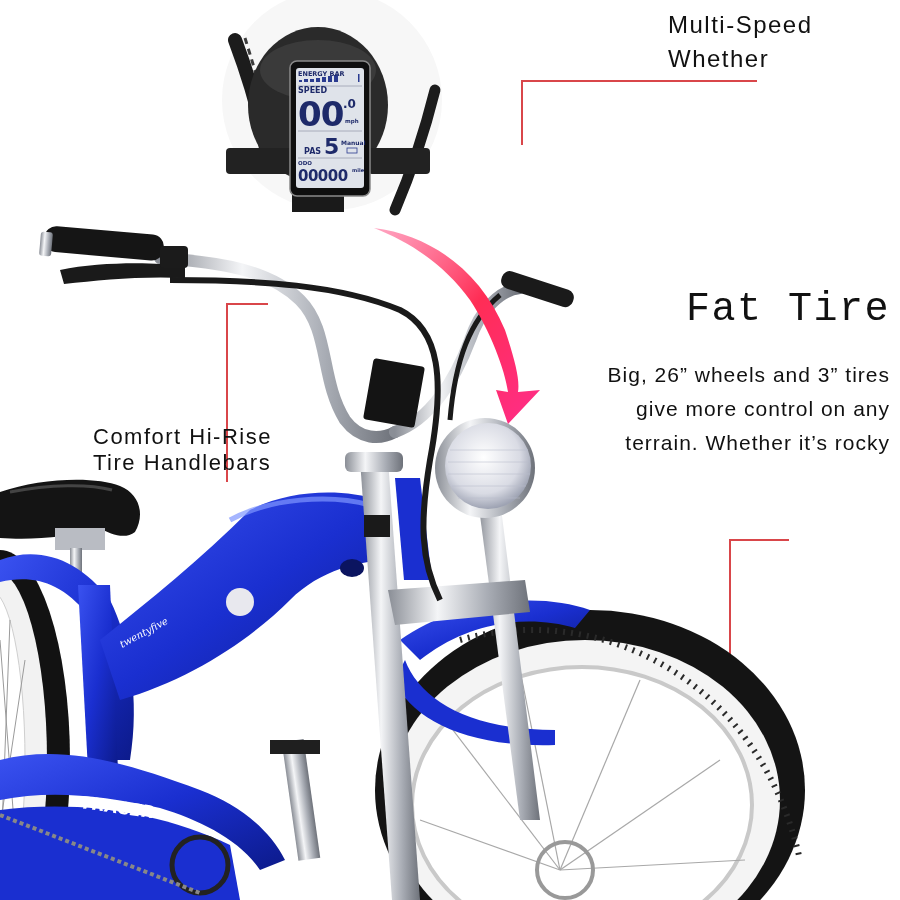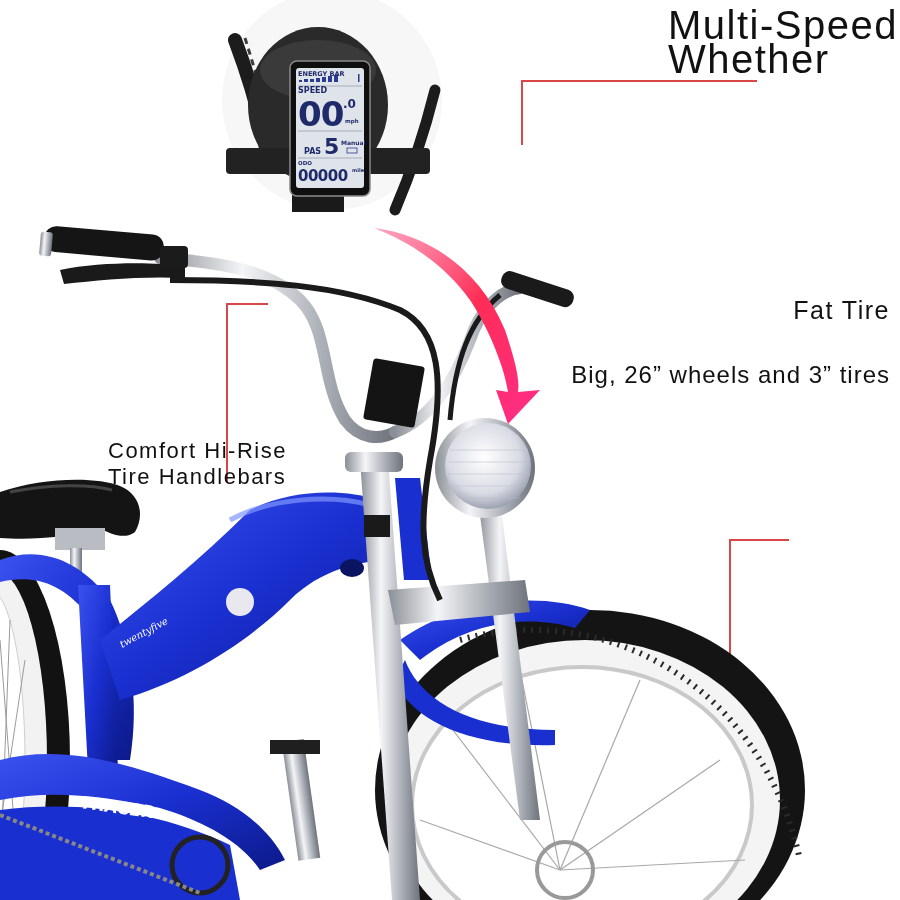--- a/index.html
+++ b/index.html
@@ -9,27 +9,27 @@
   .stage { position: absolute; left: 0; top: 0; width: 900px; height: 900px; }
   .art { position: absolute; left: 0; top: 0; width: 900px; height: 900px; }
 
   .callout-title {
     position: absolute;
     font-family: "Liberation Sans", sans-serif;
     color: #111;
     letter-spacing: 1.5px;
     font-weight: 400;
   }
-  .t-multi { left: 668px; top: 8px; font-size: 40px; line-height: 34px; }
-  .t-fat { right: 10px; top: 292px; font-size: 25px; line-height: 36px; text-align: right; }
+  .t-multi { left: 668px; top: 8px; font-size: 24px; line-height: 34px; }
+  .t-fat { right: 10px; top: 292px; font-size: 40px; line-height: 36px; text-align: right; font-family: Liberation Mono, monospace; }
   .t-fat-body {
     position: absolute; right: 10px; top: 358px; width: 360px;
-    font-size: 24px; line-height: 34px; text-align: right; letter-spacing: 1px; color: #111;
+    font-size: 21px; line-height: 34px; text-align: right; letter-spacing: 1px; color: #111;
   }
-  .t-handle { left: 93px; top: 438px; font-size: 22px; line-height: 26px; letter-spacing: 1.5px; margin-left: 15px; }
+  .t-handle { left: 93px; top: 424px; font-size: 22px; line-height: 26px; letter-spacing: 1.5px; }
 
   
   .lcd-text { font-family: "DejaVu Sans", sans-serif; font-weight: bold; fill: #1e2a6a; }
 </style>
 </head>
 <body>
 
 <div class="stage">
 
   <svg class="art" viewBox="0 0 900 900" xmlns="http://www.w3.org/2000/svg">
@@ -218,19 +218,21 @@
   </svg>
 
   <div class="callout-title t-multi">
     <div>Multi-Speed</div>
     <div>Whether</div>
   </div>
 
   <div class="callout-title t-fat">Fat Tire</div>
   <div class="t-fat-body">
     <div>Big, 26” wheels and 3” tires</div>
+    <div>give more control on any</div>
+    <div>terrain. Whether it’s rocky</div>
   </div>
 
   <div class="callout-title t-handle">
     <div>Comfort Hi-Rise</div>
     <div>Tire Handlebars</div>
   </div>
 </div>
 
 </body></html>

